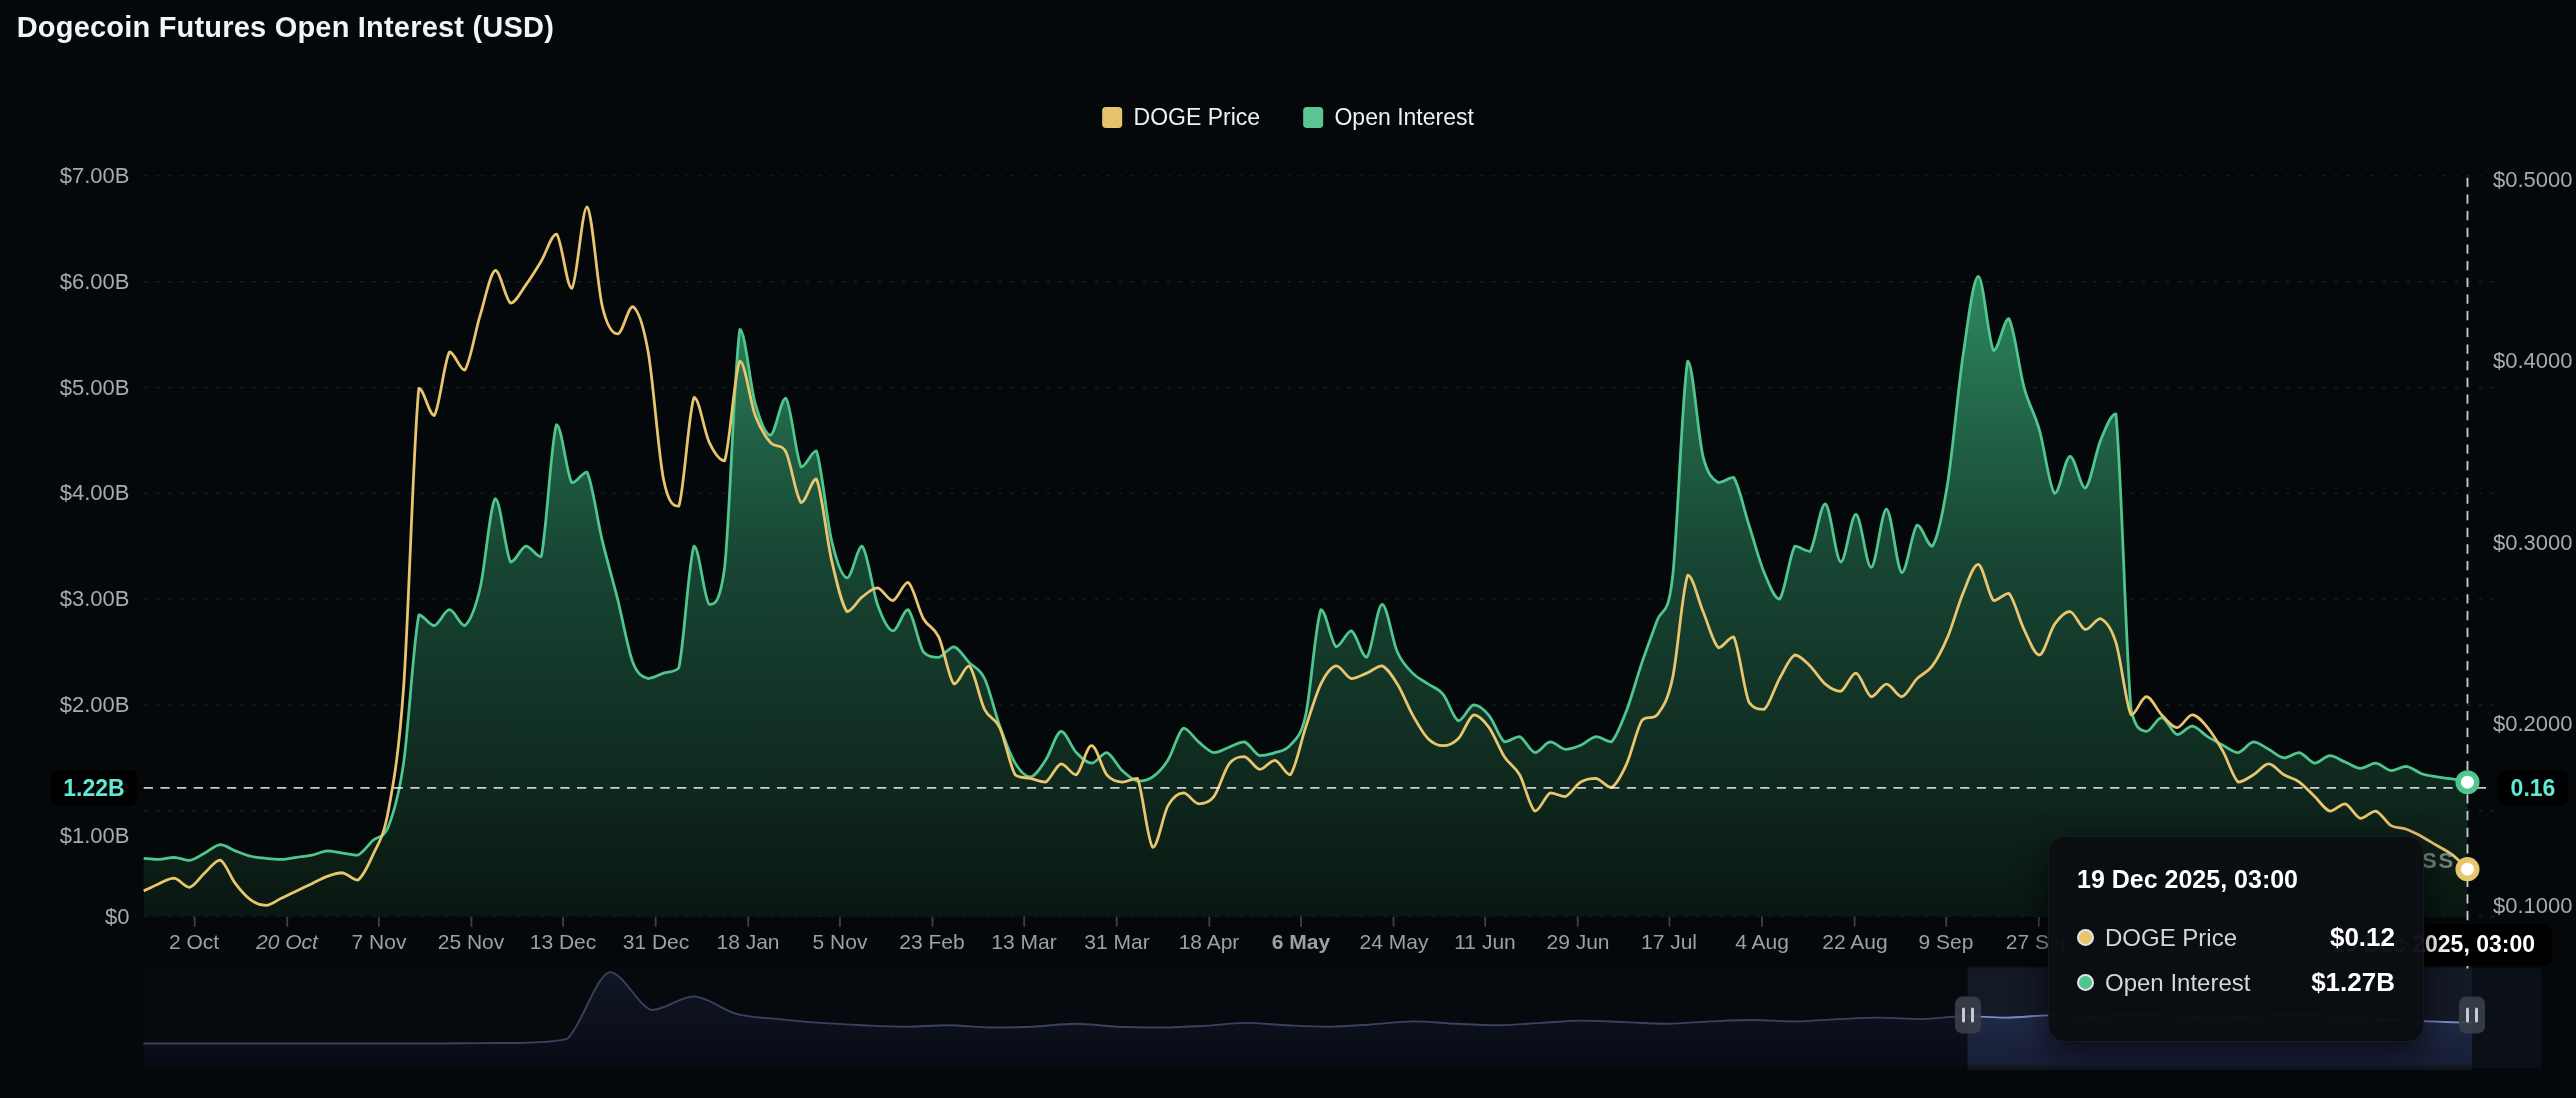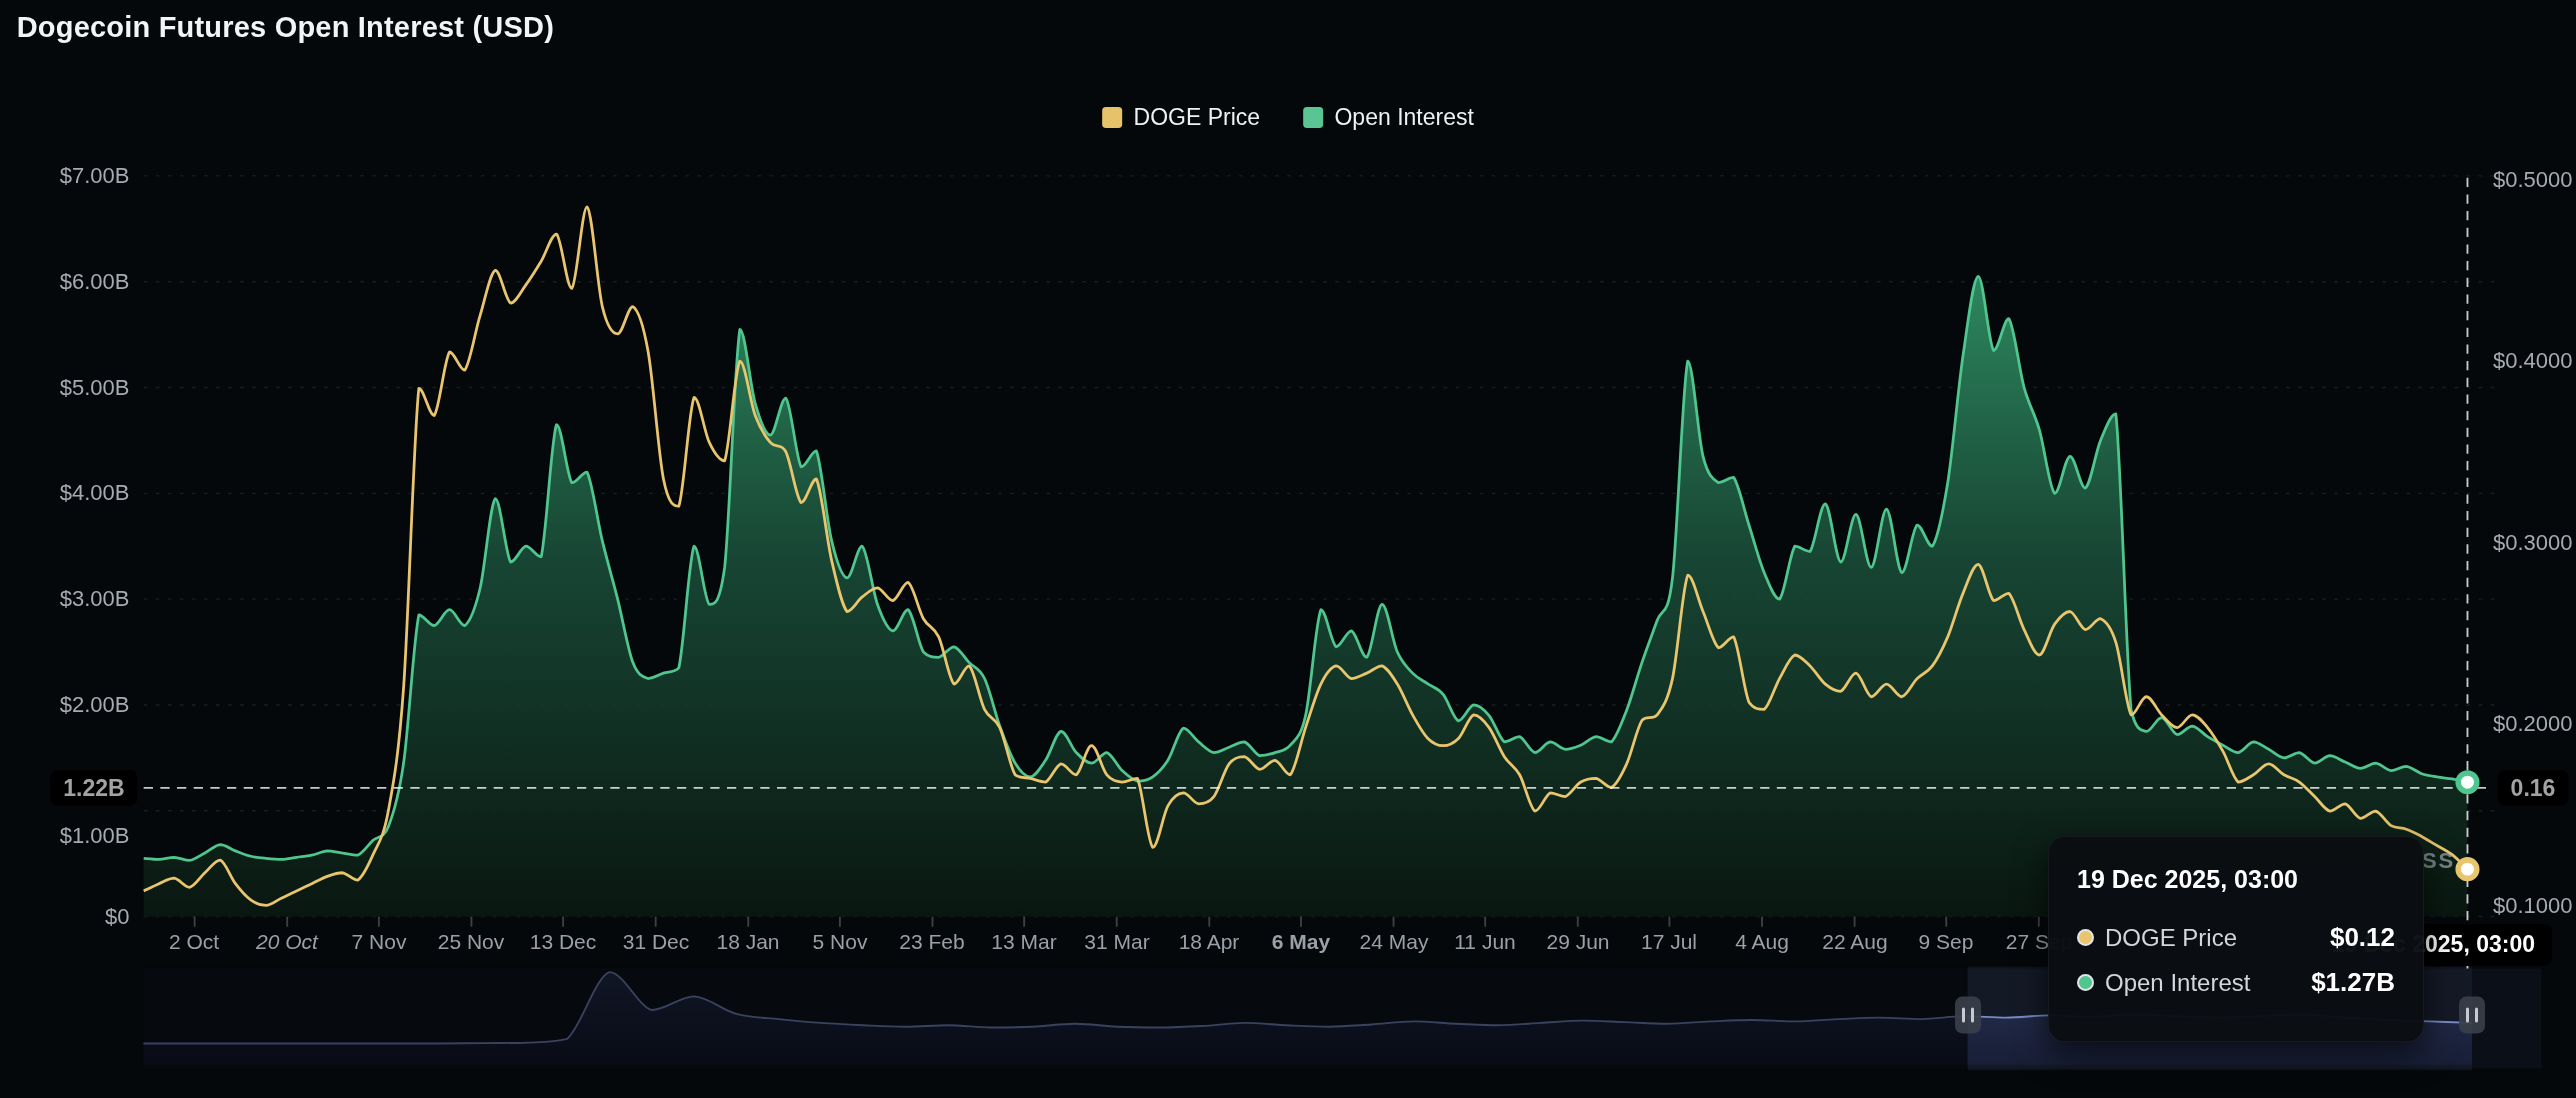--- a/index.html
+++ b/index.html
@@ -27,21 +27,21 @@
   .ylab-right{
     position:absolute;left:2493px;text-align:left;
     font-size:22px;color:#a6abb1;transform:translateY(-50%);font-weight:500;
   }
   .xlab{
     position:absolute;top:930px;transform:translateX(-50%);
     font-size:21px;color:#9aa0a6;white-space:nowrap;font-weight:500;
   }
   .axis-badge{
     position:absolute;transform:translate(-50%,-50%);background:#000;
-    color:#a3a3a3;font-size:23px;font-weight:700;padding:4.6px 13px;
+    color:#5eead4;font-size:23px;font-weight:700;padding:4.6px 13px;
     border-radius:7.4px;white-space:nowrap;z-index:30;
   }
   .date-badge{
     position:absolute;left:2315px;top:924px;background:#000;color:#fff;
     font-size:23px;font-weight:700;padding:7.4px 16.7px;border-radius:7.4px;
     white-space:nowrap;z-index:20;
   }
   .watermark{
     position:absolute;left:2422px;top:848px;font-size:22px;font-weight:700;
     color:rgba(190,197,204,.6);letter-spacing:1.9px;z-index:10;

